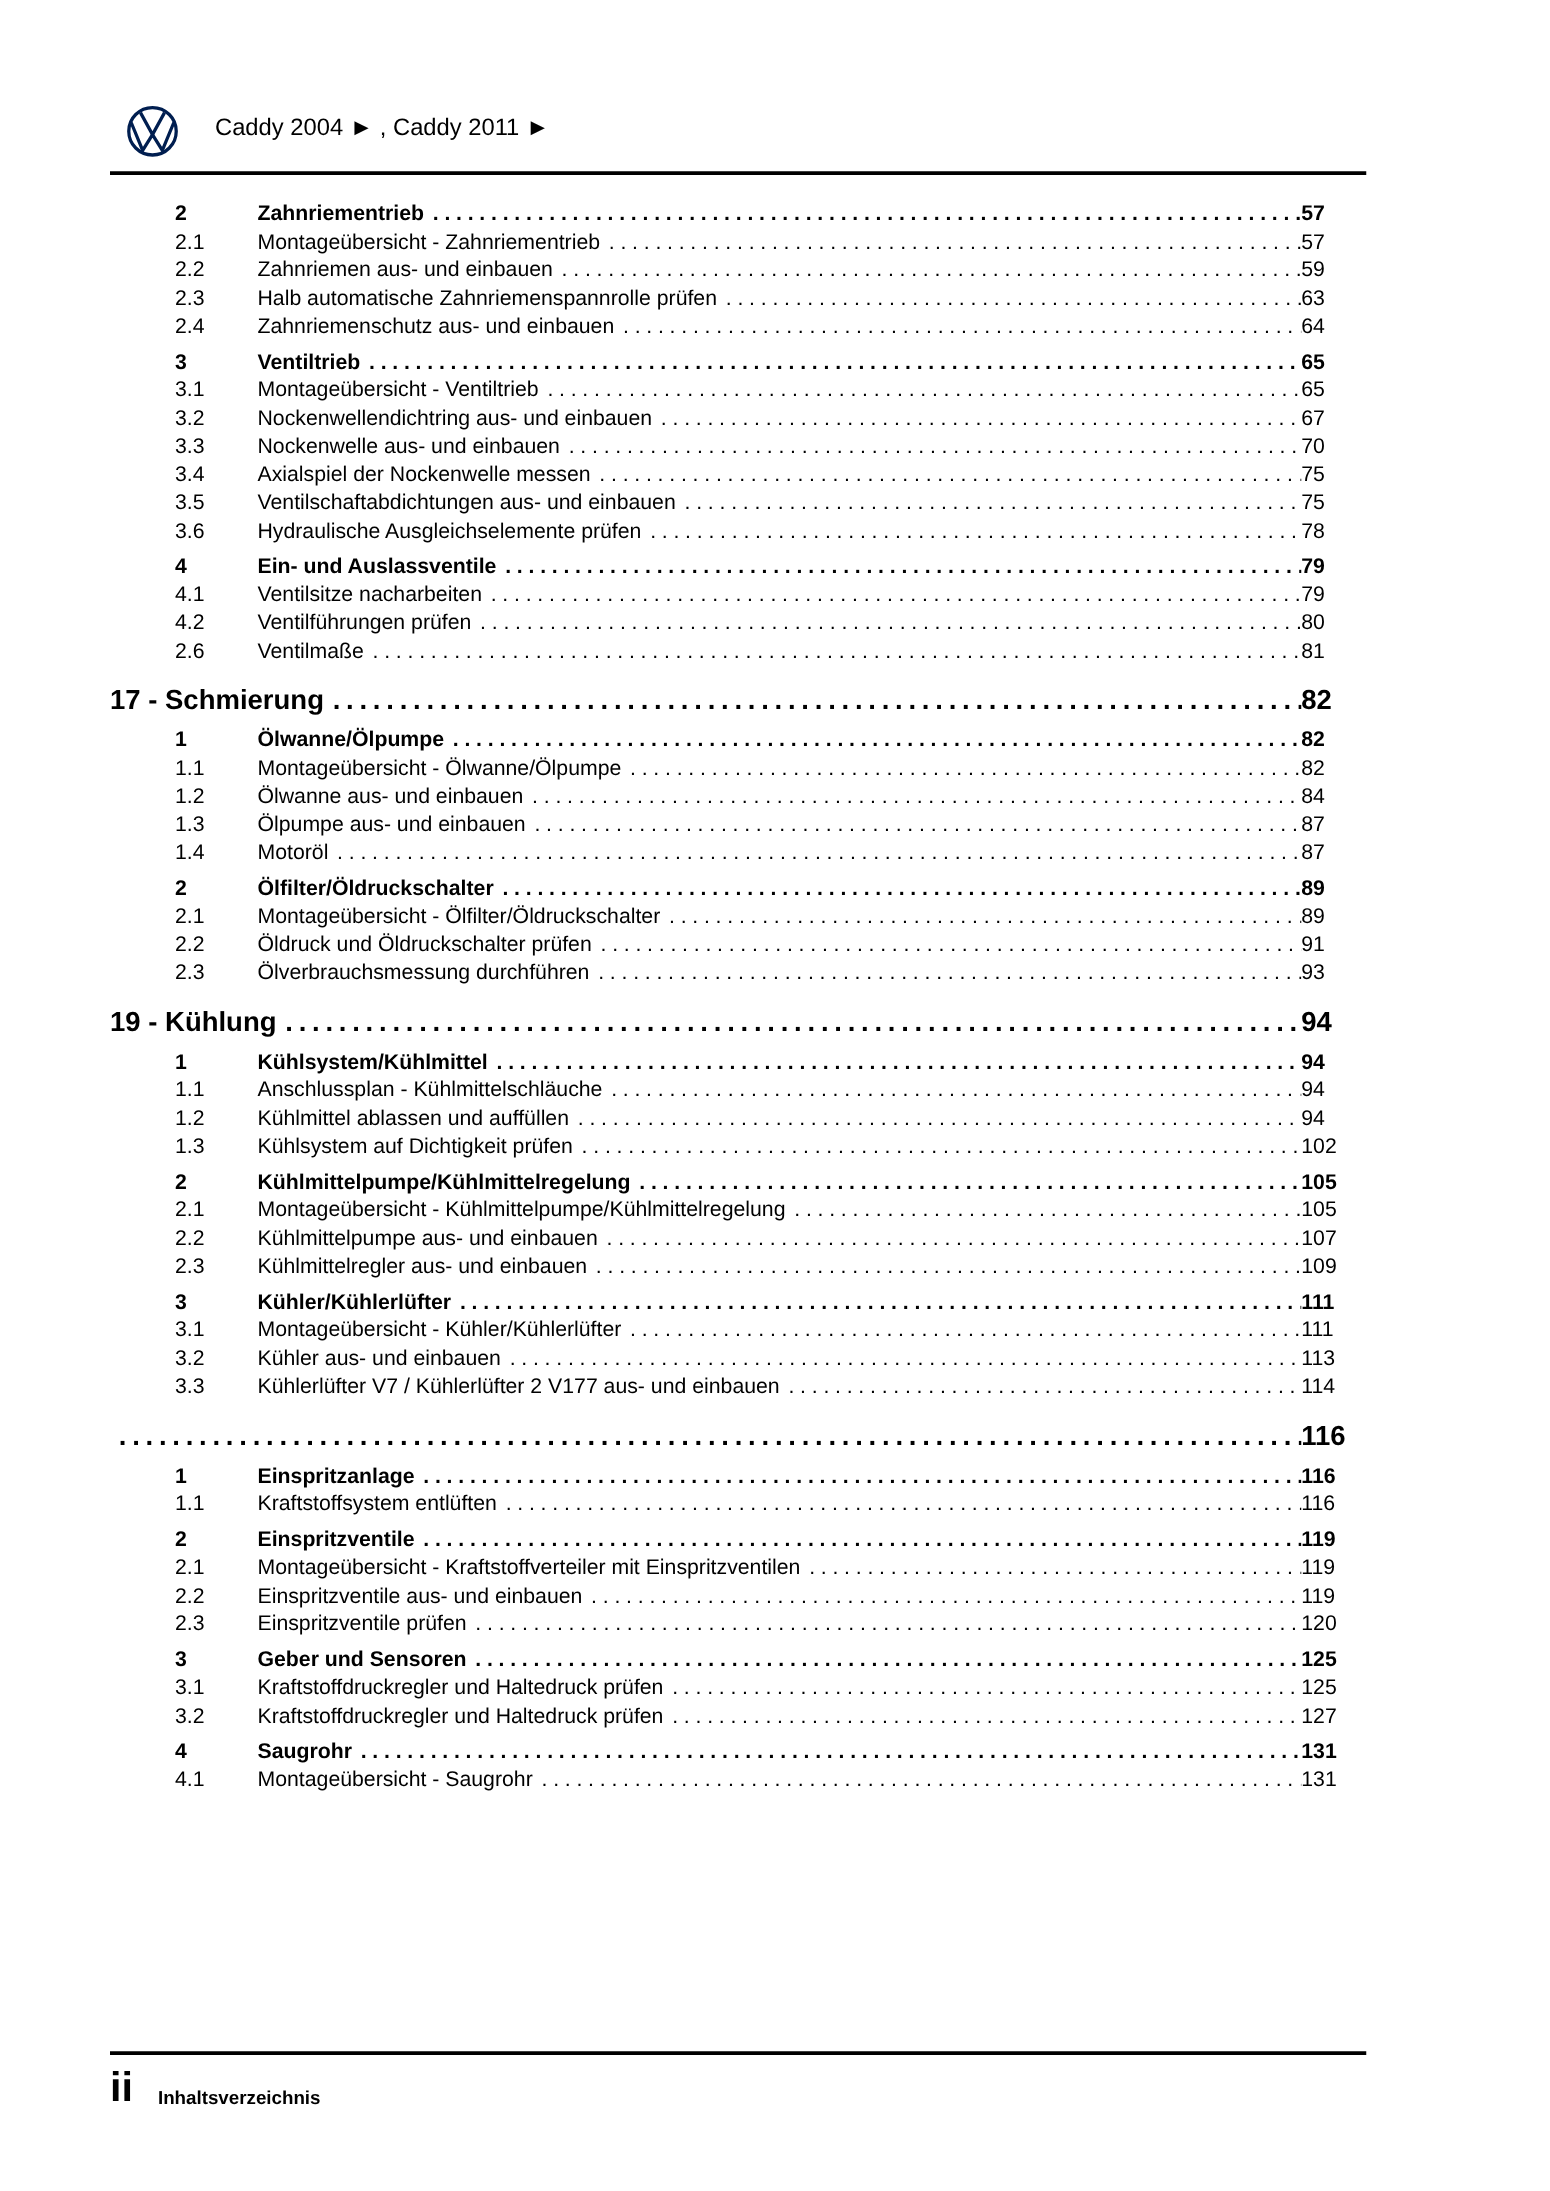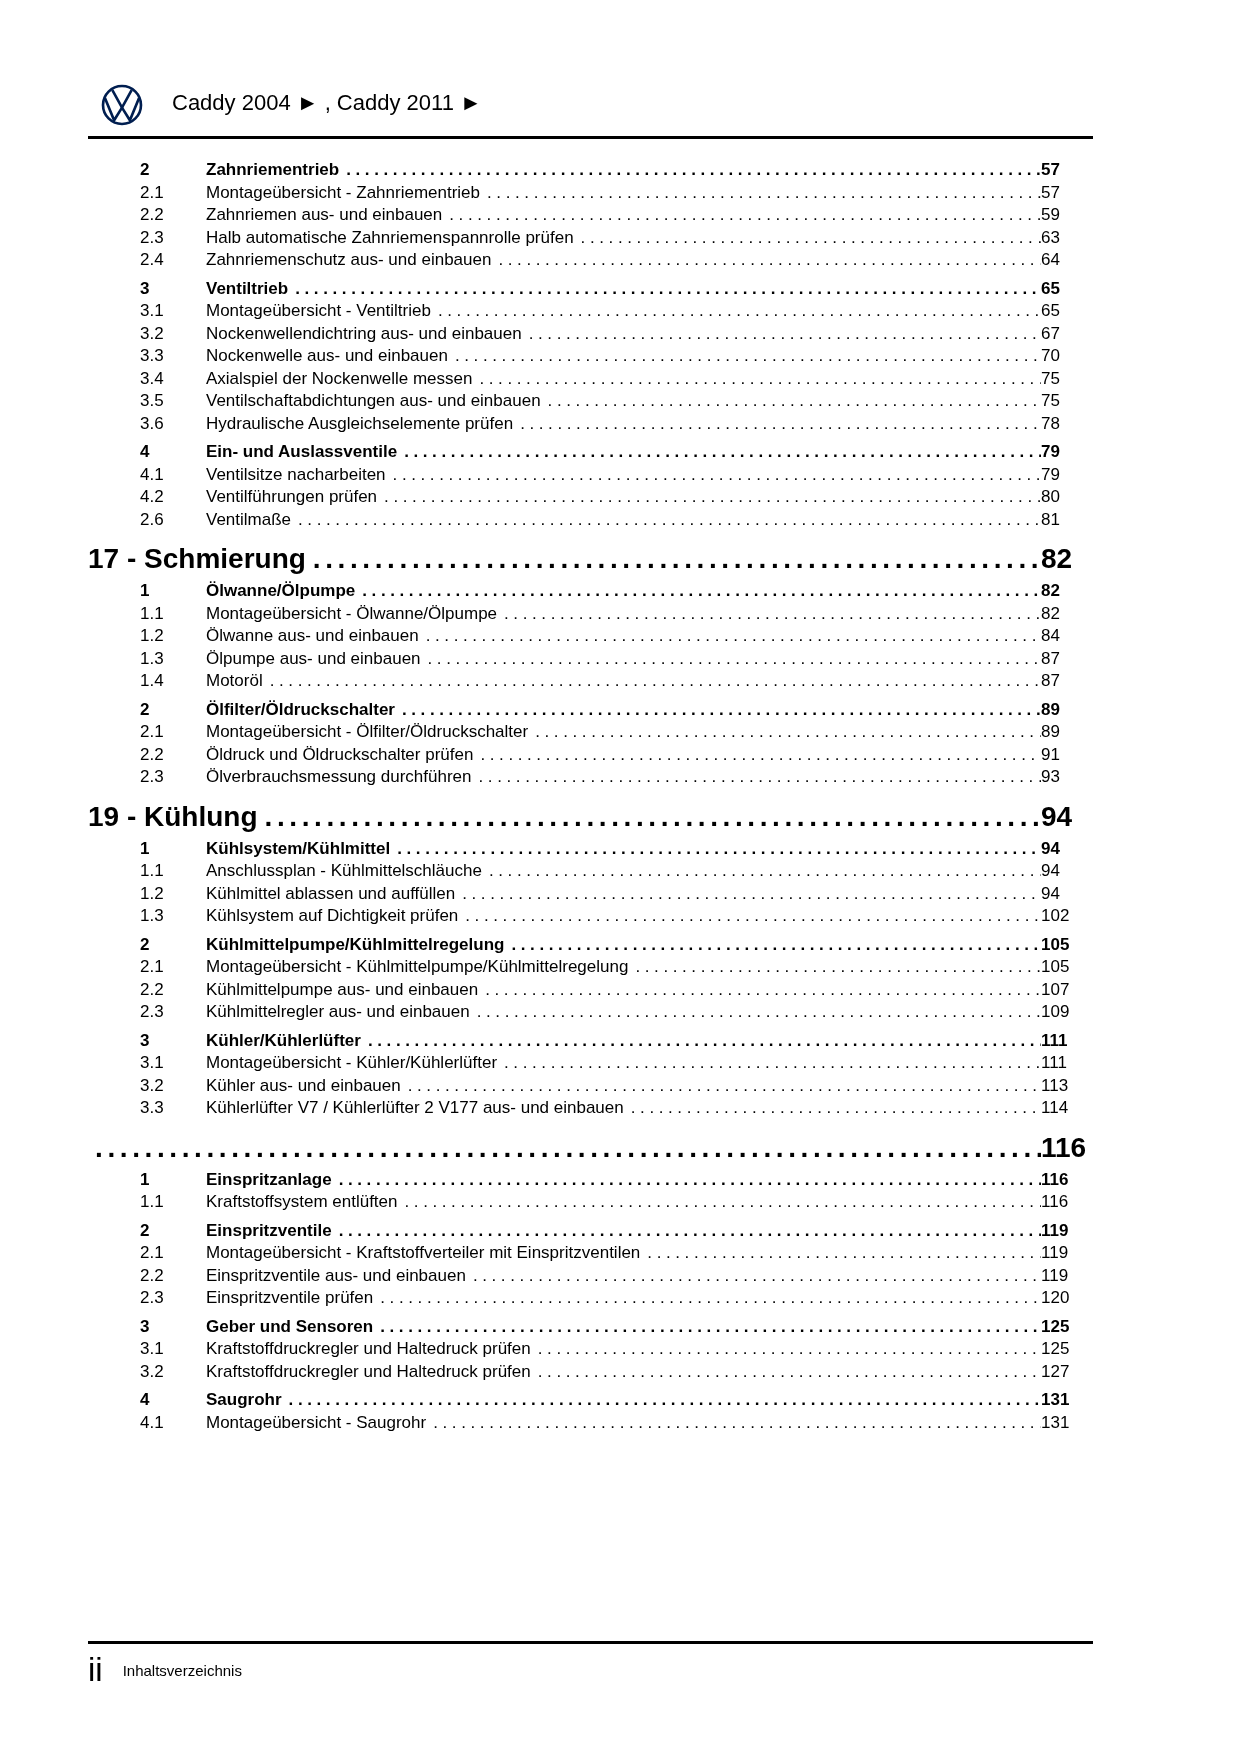--- a/index.html
+++ b/index.html
@@ -6,40 +6,40 @@
   *{box-sizing:border-box;}
   html,body{margin:0;padding:0;}
   body{
     width:1240px;height:1753px;position:relative;overflow:hidden;
     background:var(--paper);color:var(--ink);
     font-family:"Liberation Sans",sans-serif;
   }
   
   .header{display:flex;align-items:flex-start;gap:29px;margin:82px 147px 0 101px;}
   .logo{flex:none;margin-top:2px;}
-  .header-text{margin-top:8px;font-size:22px;line-height:26px;white-space:nowrap;}
+  .header-text{margin-top:8px;font-size:19px;line-height:26px;white-space:nowrap;}
   .rule{height:3px;background:var(--ink);margin:6px 147px 0 88px;}
   
   .toc{margin:20px 147px 0 88px;}
   .row{display:flex;align-items:baseline;}
   .row .num{flex:none;width:66px;}
   .row .title{flex:none;white-space:nowrap;}
   .dots{flex:1 1 auto;min-width:0;overflow:hidden;white-space:nowrap;margin-left:7px;}
   .dots::after{
     content:"........................................................................................................................................................";
     letter-spacing:4.6px;
   }
   .page{flex:none;width:52px;text-align:left;}
   .entry{font-size:17px;line-height:22.5px;padding-left:52px;}
   .section{font-weight:bold;margin-top:6px;}
-  .chapter{font-size:28px;line-height:28px;font-weight:bold;margin-top:14px;margin-bottom:7px;}
+  .chapter{font-size:22px;line-height:28px;font-weight:bold;margin-top:14px;margin-bottom:7px;}
   
   .footer{position:absolute;left:88px;right:147px;top:1641px;}
   .footer-rule{height:3px;background:var(--ink);}
-  .footer-row{display:flex;align-items:center;gap:20px;margin-top:9px;}
+  .footer-row{display:flex;align-items:flex-end;gap:20px;margin-top:9px;font-weight:bold;}
   .footer-page{font-size:33px;line-height:34px;}
   .footer-label{font-size:15px;}
 </style>
 </head>
 <body>
 
 <div class="header">
   <span class="logo">
     <svg width="42" height="42" viewBox="0 0 48 48" aria-hidden="true">
       <circle cx="24" cy="24" r="21.7" fill="none" stroke="var(--logo-blue)" stroke-width="3"></circle>

